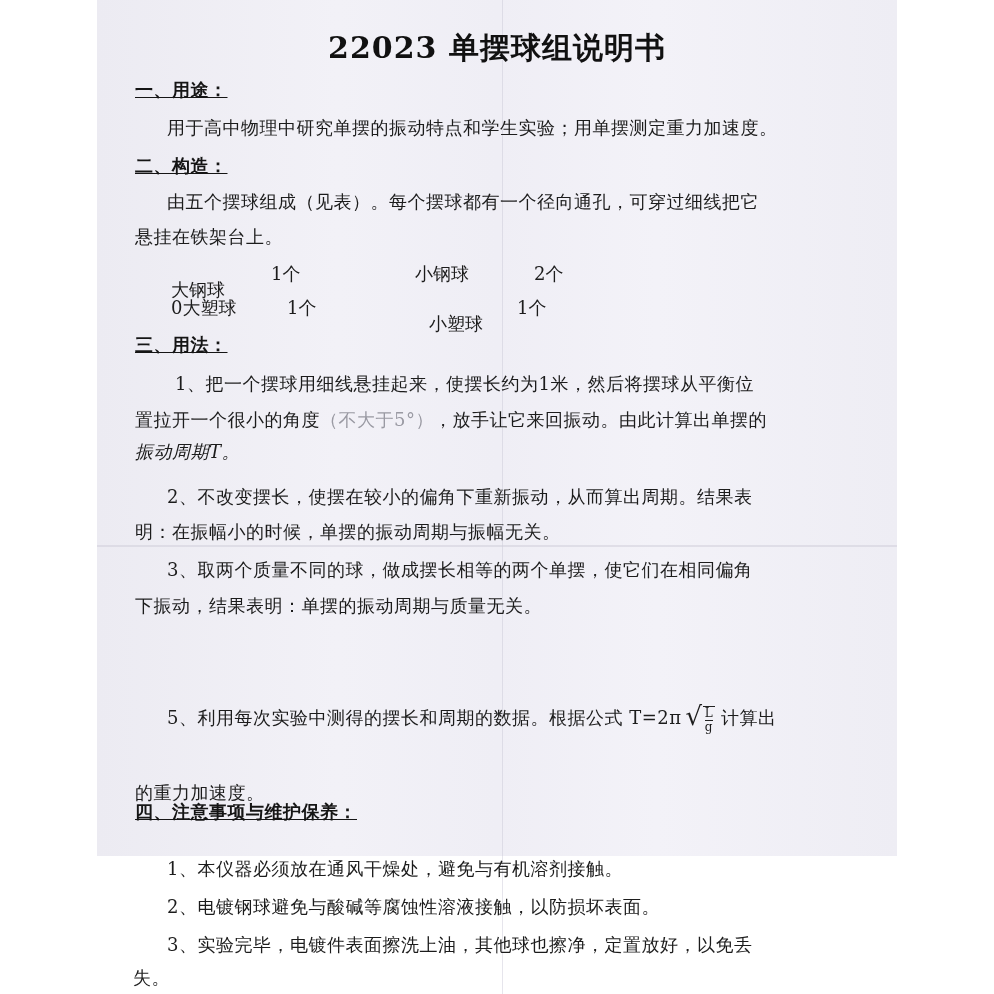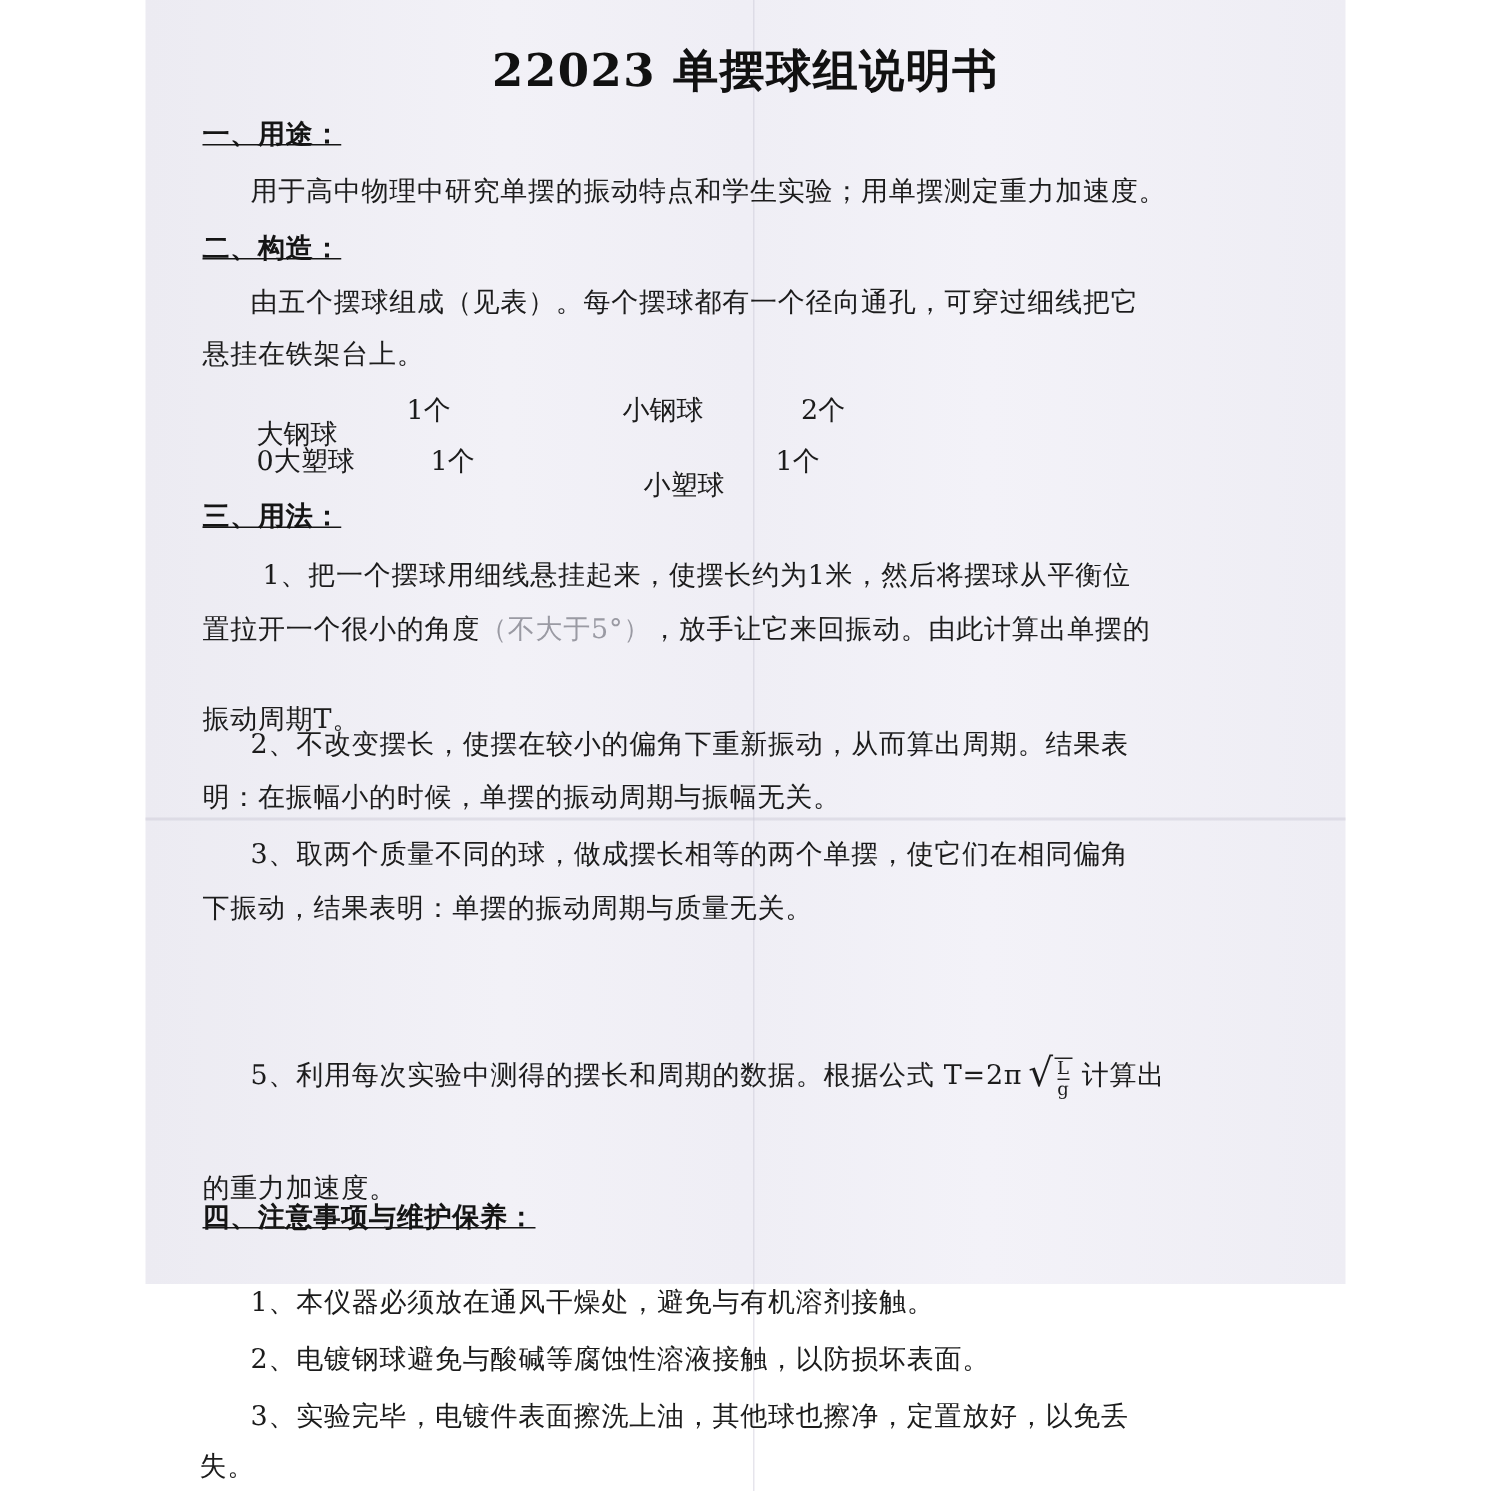--- a/index.html
+++ b/index.html
@@ -49,21 +49,21 @@
     <span class="cell" style="left:332px; top:296px;margin-top:16px;">小塑球</span>
     <span class="cell" style="left:420px; top:296px;">1个</span>
   </div>
 
   <div class="line heading" style="left:38px; top:333px;">三、用法：</div>
 
   <div class="line" style="left:78px; top:372px;">1、把一个摆球用细线悬挂起来，使摆长约为1米，然后将摆球从平衡位</div>
   <div class="line" style="left:38px; top:408px;">
     <span>置拉开一个很小的角度</span><span class="faint">（不大于5°）</span><span>，放手让它来回振动。由此计算出单摆的</span>
   </div>
-  <div class="line" style="left:38px; top:468px;">振动周期T。</div>
+  <div class="line" style="left:38px; top:440px;font-style:italic;">振动周期T。</div>
 
   <div class="line" style="left:70px; top:485px;">2、不改变摆长，使摆在较小的偏角下重新振动，从而算出周期。结果表</div>
   <div class="line" style="left:38px; top:520px;">明：在振幅小的时候，单摆的振动周期与振幅无关。</div>
 
   <div class="line" style="left:70px; top:558px;">3、取两个质量不同的球，做成摆长相等的两个单摆，使它们在相同偏角</div>
   <div class="line" style="left:38px; top:594px;">下振动，结果表明：单摆的振动周期与质量无关。</div>
 
 
   <div class="line" style="left:70px; top:703px;">
     <span>5、利用每次实验中测得的摆长和周期的数据。根据公式</span>

